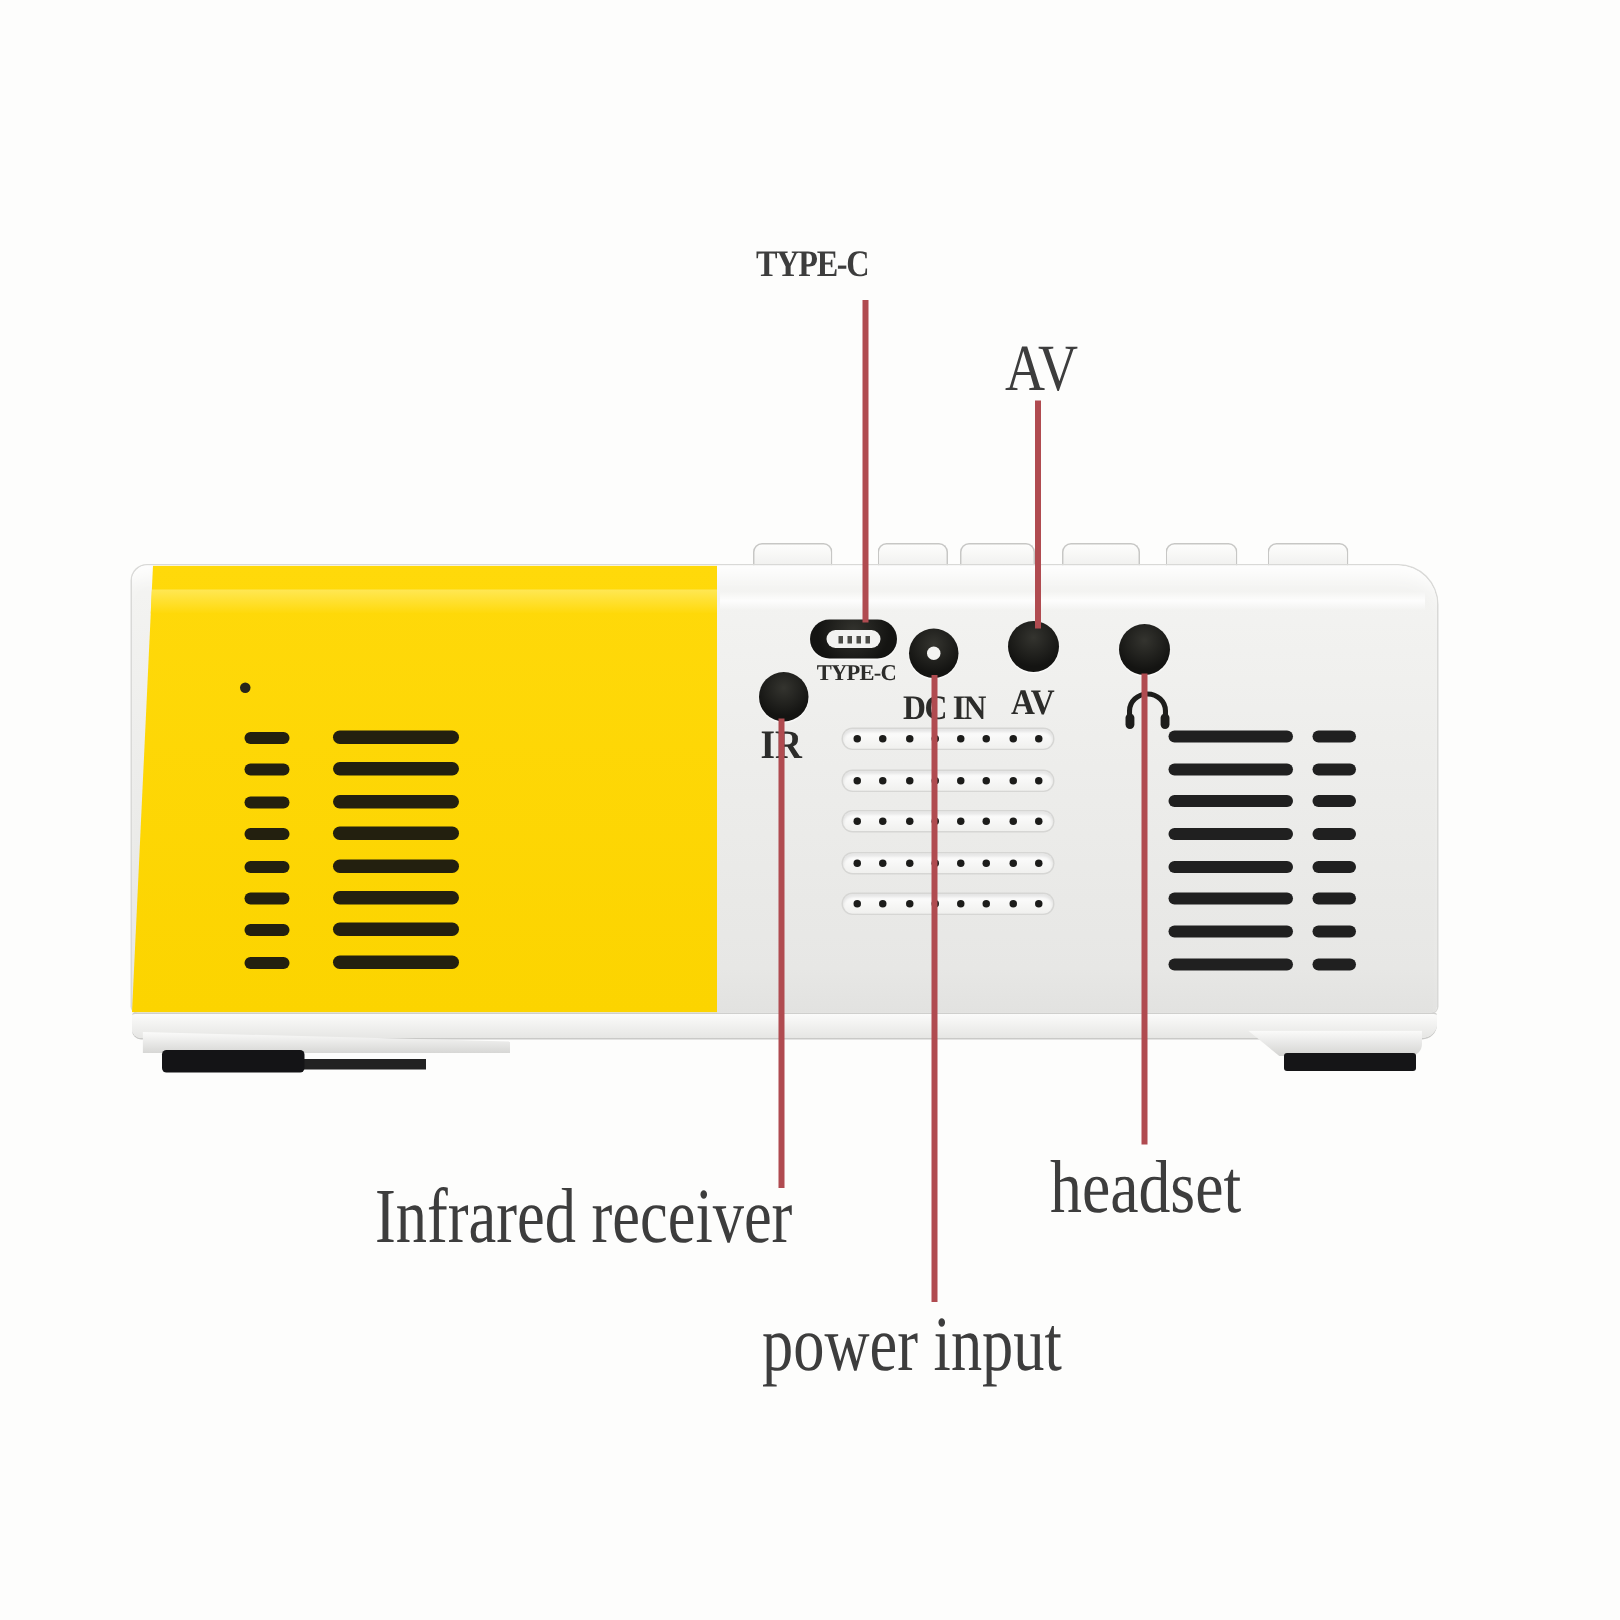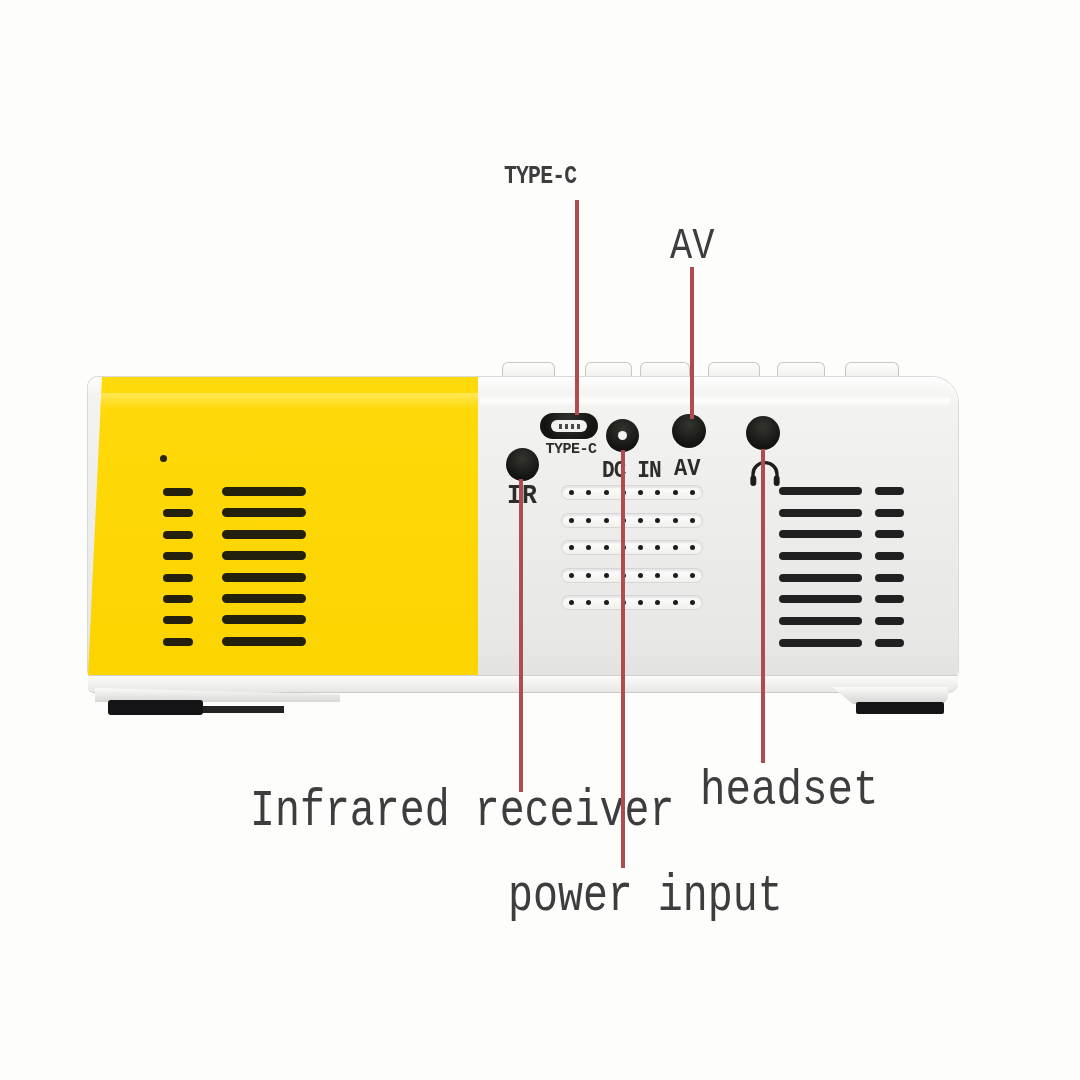--- a/index.html
+++ b/index.html
@@ -1,19 +1,19 @@
 <!DOCTYPE html>
 <html style="--background: #fdfdfc; --accent-line: #b04b50; --label-text: #3d3d3d; --device-yellow: #ffd90a; --port-black: #141412; --body-light: #efefed;"><head>
 <meta charset="utf-8">
 <style>
   html,body{margin:0;padding:0;}
   .scene{
     position:relative; width:1080px; height:1080px;
     background:var(--background,#fdfdfc);
-    font-family:Liberation Mono, monospace;
+    font-family:Liberation Serif, serif;
     overflow:hidden;
   }
   .abs{position:absolute;}
 
   
   .callout{position:absolute; color:var(--label-text,#3d3d3d); line-height:1; white-space:nowrap; transform-origin:left top;}
   .lbl-typec-top{left:504px; top:164px; font-size:25px; font-weight:bold; letter-spacing:-1px; transform:scaleX(.86);}
   .lbl-av-top{left:670px; top:224px; font-size:44px; transform:scaleX(.84);}
   .lbl-infrared{left:250px; top:786px; font-size:52px; transform:scaleX(.80);}
   .lbl-power{left:508px; top:871px; font-size:52px; transform:scaleX(.80);}

